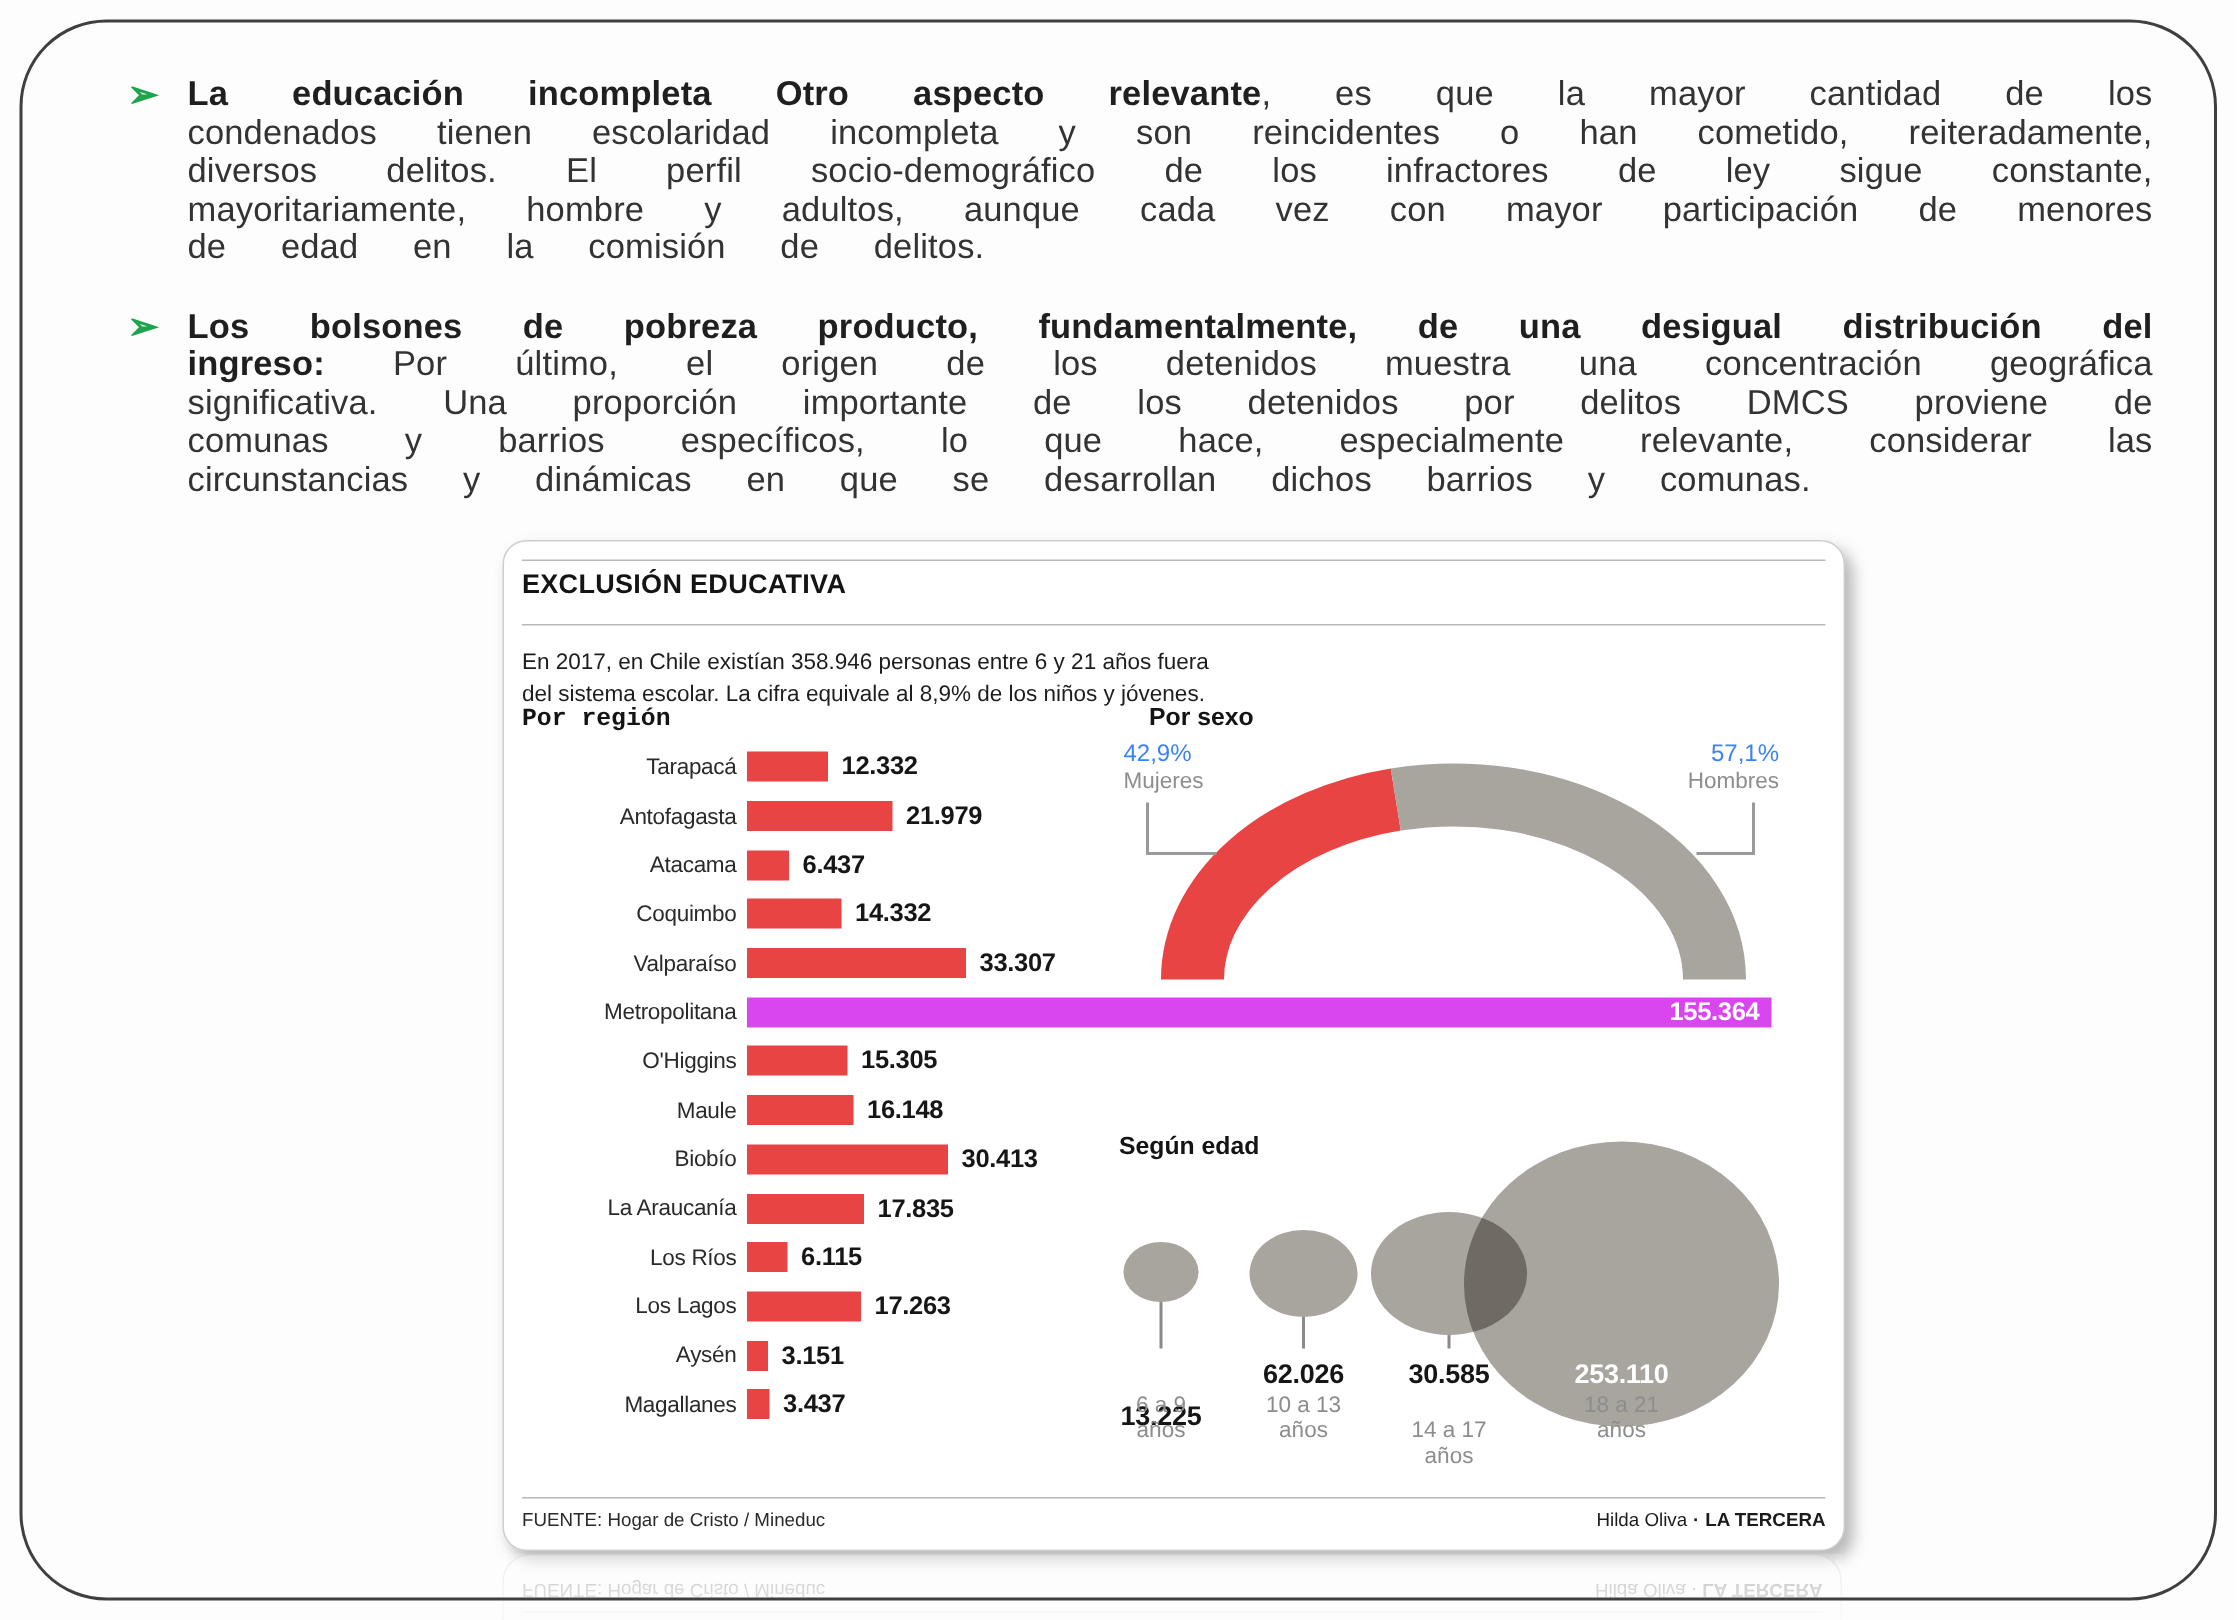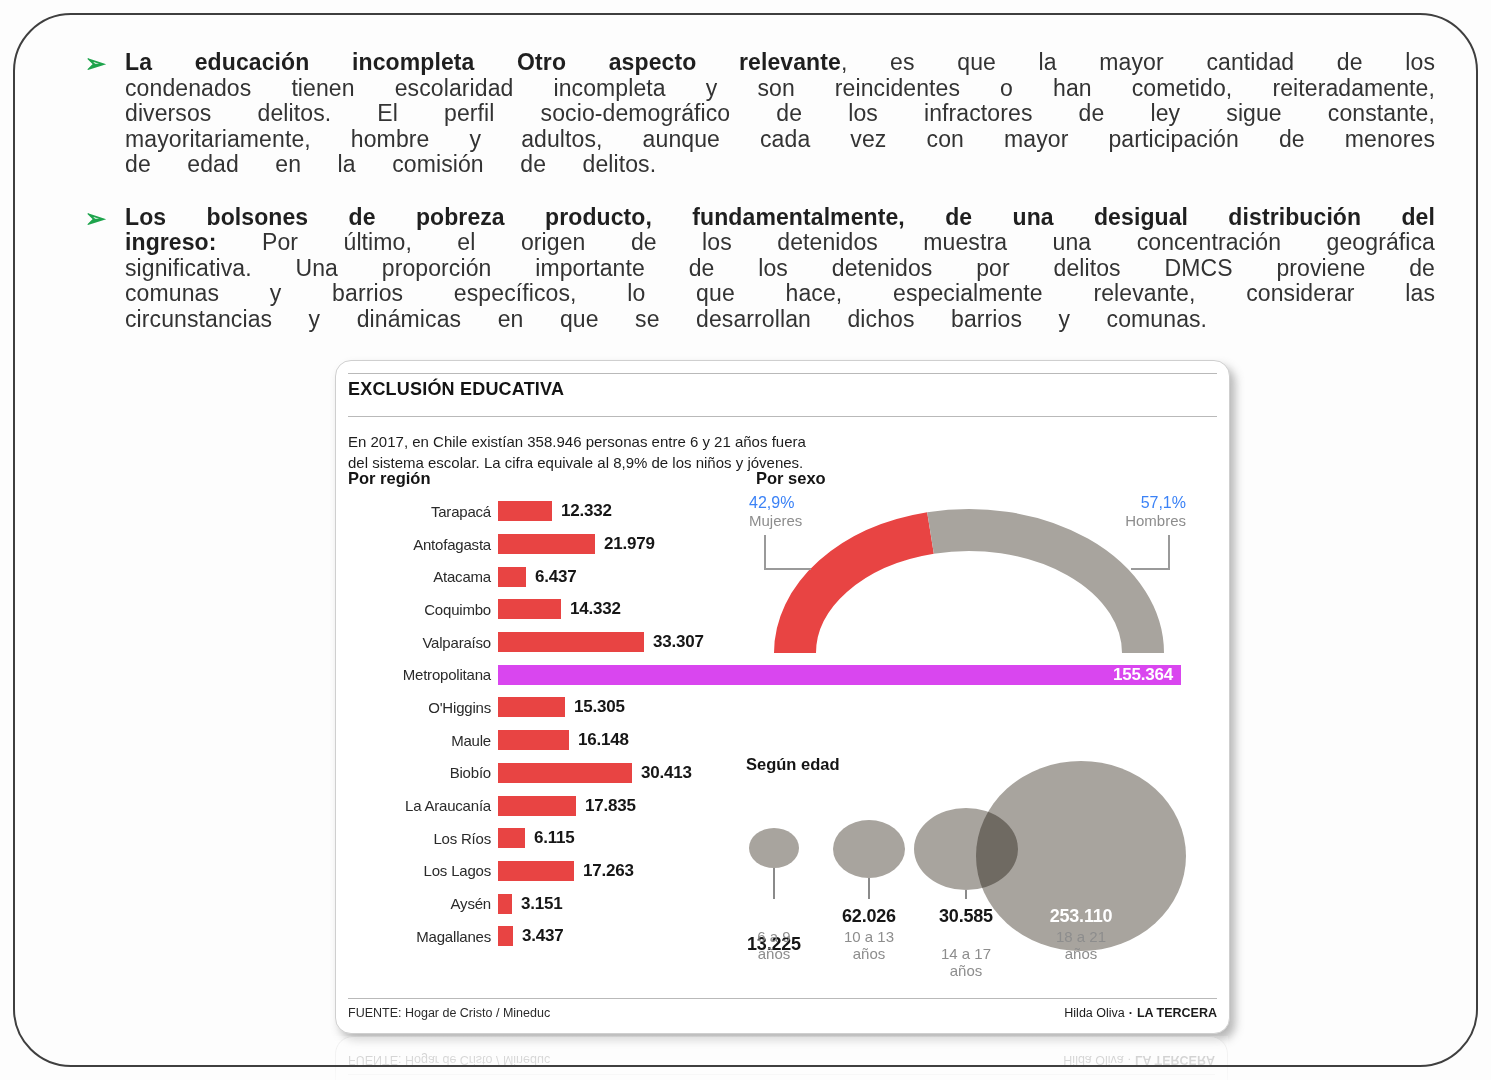--- a/index.html
+++ b/index.html
@@ -21,22 +21,22 @@
         z-index:3;}
   .rule{position:absolute;left:12px;right:12px;height:1px;background:#b9b9b9;}
   .rule-top{top:12px;}
   .rule-title{top:55px;}
   .rule-foot{top:637px;}
   .ig-title{position:absolute;left:12px;top:18px;margin:0;font-size:18px;font-weight:bold;
             color:#141414;letter-spacing:0.2px;}
   .ig-sub{position:absolute;left:12px;top:70px;margin:0;font-size:15px;line-height:21px;
           color:#1d1d1d;font-weight:500;}
   .sec{position:absolute;margin:0;font-size:16.5px;font-weight:bold;color:#141414;}
-  .sec-region{left:12px;top:108px;}
-  .sec-sexo{left:420px;top:108px;}
+  .sec-region{left:12px;top:108px;font-family:Liberation Mono, monospace;}
+  .sec-sexo{left:430px;top:108px;}
   .sec-edad{left:410px;top:394px;}
 
   
   .bars{position:absolute;left:12px;top:134px;width:860px;}
   .brow{display:flex;align-items:center;height:32.7px;}
   .blabel{flex:0 0 143px;text-align:right;padding-right:7px;font-size:15px;color:#2a2a2a;
           letter-spacing:-0.2px;white-space:nowrap;}
   .bbar{position:relative;height:20px;background:#e84443;flex:0 0 auto;}
   .bval{margin-left:9px;font-size:17px;font-weight:bold;color:#161616;letter-spacing:-0.2px;}
   .bval.inside{position:absolute;right:8px;top:50%;transform:translateY(-50%);margin:0;color:#ffffff;}

